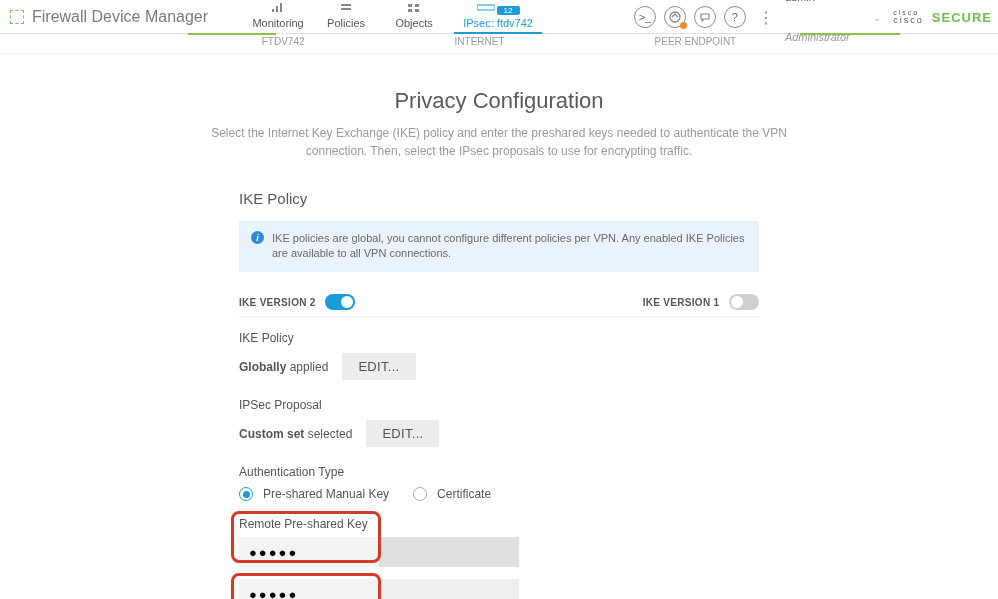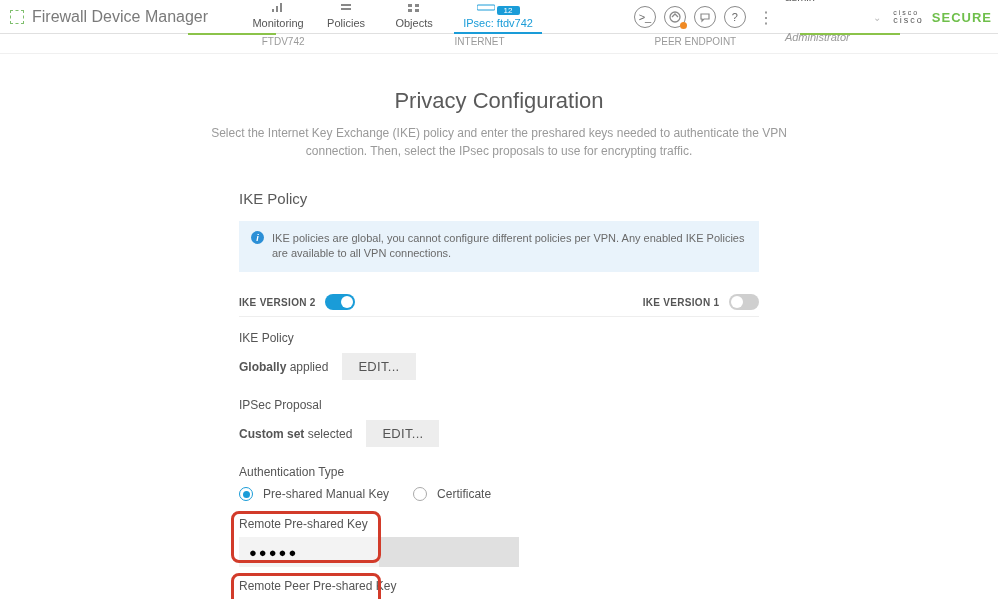--- a/index.html
+++ b/index.html
@@ -310,21 +310,20 @@
       <div class="hl k1"></div>
       <div class="keylabel">Remote Pre-shared Key</div>
       <div class="keyinputwrap">
         <input class="keyinput first" value="●●●●●" style="">
         <div style="width:140px; height:30px; background:#e0e0e0;"></div>
       </div>
     </div>
 
     <div class="keyblock">
       <div class="hl k2"></div>
-      <div class="keylabel">Remote Peer Pre-shared Key</div>
       <div class="keyinputwrap">
         <input class="keyinput first" value="●●●●●" style="">
         <div style="width:140px; height:30px; background:#eeeeee;"></div>
       </div>
     </div>
   </div>
 
 </div>
 
 </body></html>

